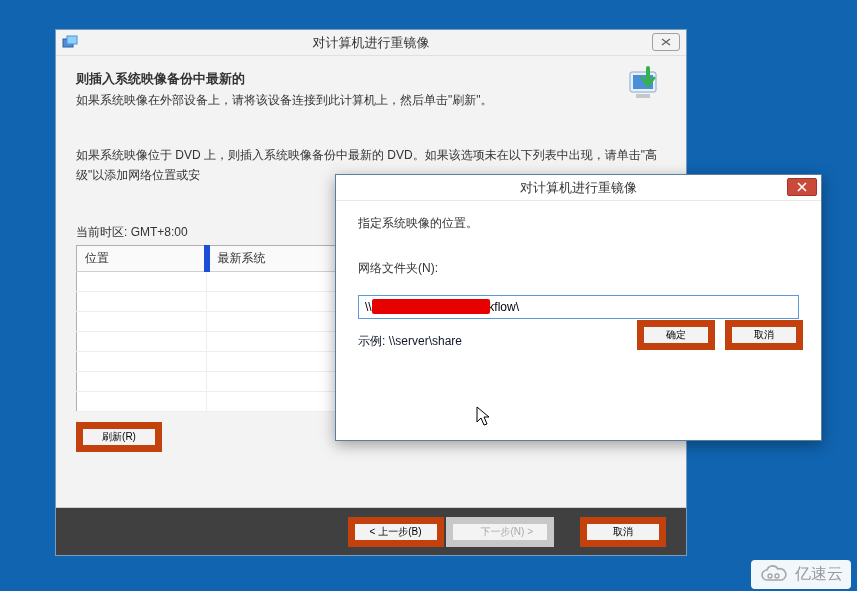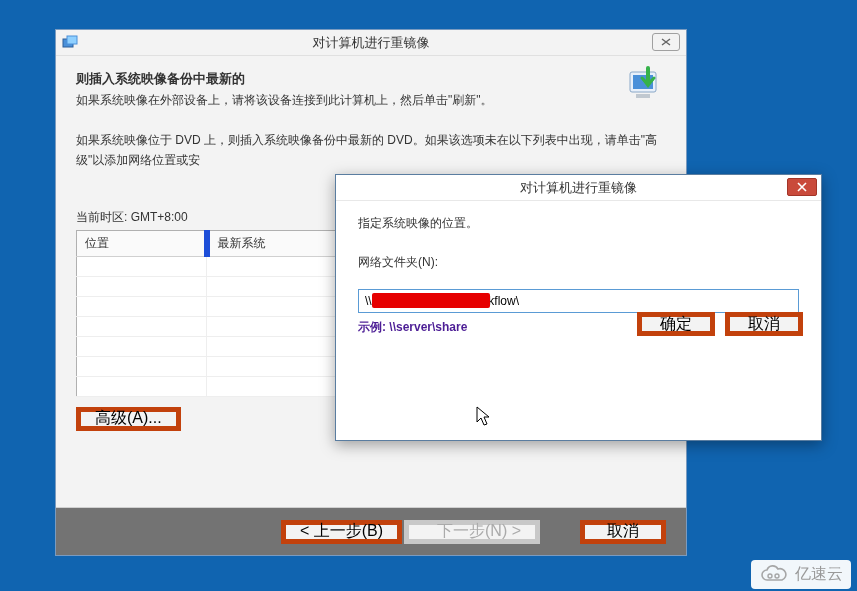--- a/index.html
+++ b/index.html
@@ -65,21 +65,21 @@
     font-size: 12px;
     margin-bottom: 6px;
   }
   .banner-icon {
     position: absolute;
     right: 22px;
     top: 8px;
     width: 40px; height: 48px;
   }
   .instructions {
-    margin-top: 21px;
+    margin-top: 36px;
     line-height: 1.7;
   }
   .tz-label { margin-top: 38px; margin-bottom: 4px;}
   .grid {
     border: 1px solid #b0b0b0;
     background: #fff;
     width: 100%;
     border-collapse: collapse;
     font-size: 12px;
   }
@@ -98,44 +98,44 @@
     padding: 2px 8px;
   }
   .grid th:last-child, .grid td:last-child { border-right: none; }
   .mid-buttons {
     display: flex;
     justify-content: space-between;
     margin-top: 10px;
   }
   .btn {
     min-width: 86px;
-    height: 24px;
+    height: 30px;
     padding: 0 14px;
     background: #f3f3f3;
-    border: 5px solid #c2410c;
-    font-size: 16px;
+    border: 7px solid #c2410c;
+    font-size: 10px;
     display:inline-flex; align-items:center; justify-content:center;
     cursor: pointer;
   }
   .btn:disabled, .btn.disabled {
     color: #aaa;
     border-color: #c8c8c8;
     cursor: default;
     padding-left: 28px;
   }
   .footer {
     position: absolute;
     left:0; right:0; bottom:0;
     height: 48px;
     border-top: 1px solid #d0d0d0;
-    background: #737373;
+    background: #404040;
     display:flex;
     justify-content:flex-end;
     align-items:center;
-    gap: 22px;
+    gap: 8px;
     padding-right: 20px;
   }
   .footer .btn + .btn { margin-left: 2px;}
   .footer-nav-group { display:flex; gap:0; margin-right: 18px;}
   .footer-nav-group .btn { min-width:96px;}
   
   .win-sub {
     position: absolute;
     left: 335px;
     top: 174px;
@@ -161,39 +161,39 @@
     display:flex; align-items:center; justify-content:center;
     color:#fff; font-size:12px; line-height:1;
     border:1px solid #a23528;
   }
   .sub-body {
     padding: 14px 22px;
     position: relative;
     display:flex;
     flex-direction:column;
   }
-  .sub-body .prompt { margin-bottom: 22px; }
+  .sub-body .prompt { margin-bottom: 28px; }
   .sub-body .label { margin-bottom: 18px; }
   .text-input {
     width: 100%;
     height: 24px;
     border: 1px solid #5a9bd5;
     padding: 0 6px;
     font-size: 12px;
     font-family: inherit;
   }
   .input-wrap { position: relative; }
   .redact {
     position:absolute;
     left:14px; top:4px;
     width:118px; height:15px;
     background: #e60000;
     border-radius: 2px;
   }
-  .example { margin-top: 6px; color:#4c1d95;font-weight:bold;}
+  .example { margin-top: 14px; color:#0f172a;}
   .sub-footer {
     position:absolute;
     right: 18px; bottom: 14px;
     display:flex; gap:10px;
   }
   .cursor {
     position:absolute;
     left: 476px; top: 406px;
     width: 16px; height: 22px;
     pointer-events:none;
@@ -285,21 +285,20 @@
             <td></td>
           </tr>
         <tr>
             <td></td>
             <td></td>
           </tr>
       </tbody>
     </table>
 
     <div class="mid-buttons">
-      <button class="btn">高级(A)...</button>
       <button class="btn">刷新(R)</button>
     </div>
   </div>
 
   <div class="footer">
     <div class="footer-nav-group">
       <button class="btn">&lt; 上一步(B)</button>
       <button class="btn disabled" disabled="">下一步(N) &gt;</button>
     </div>
     <button class="btn">取消</button>

